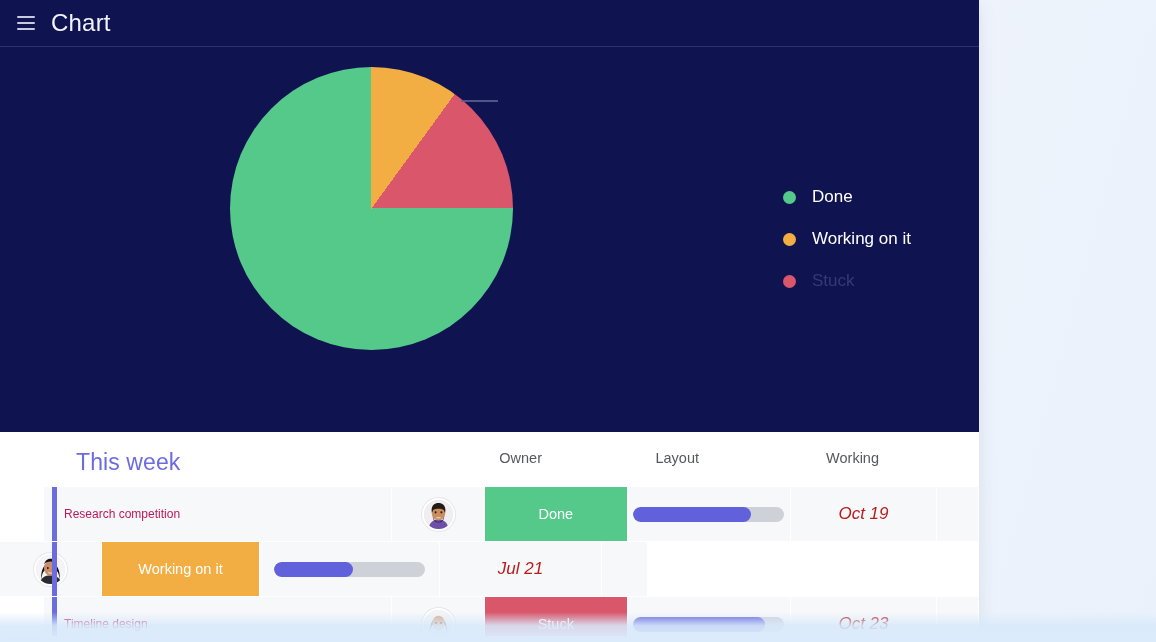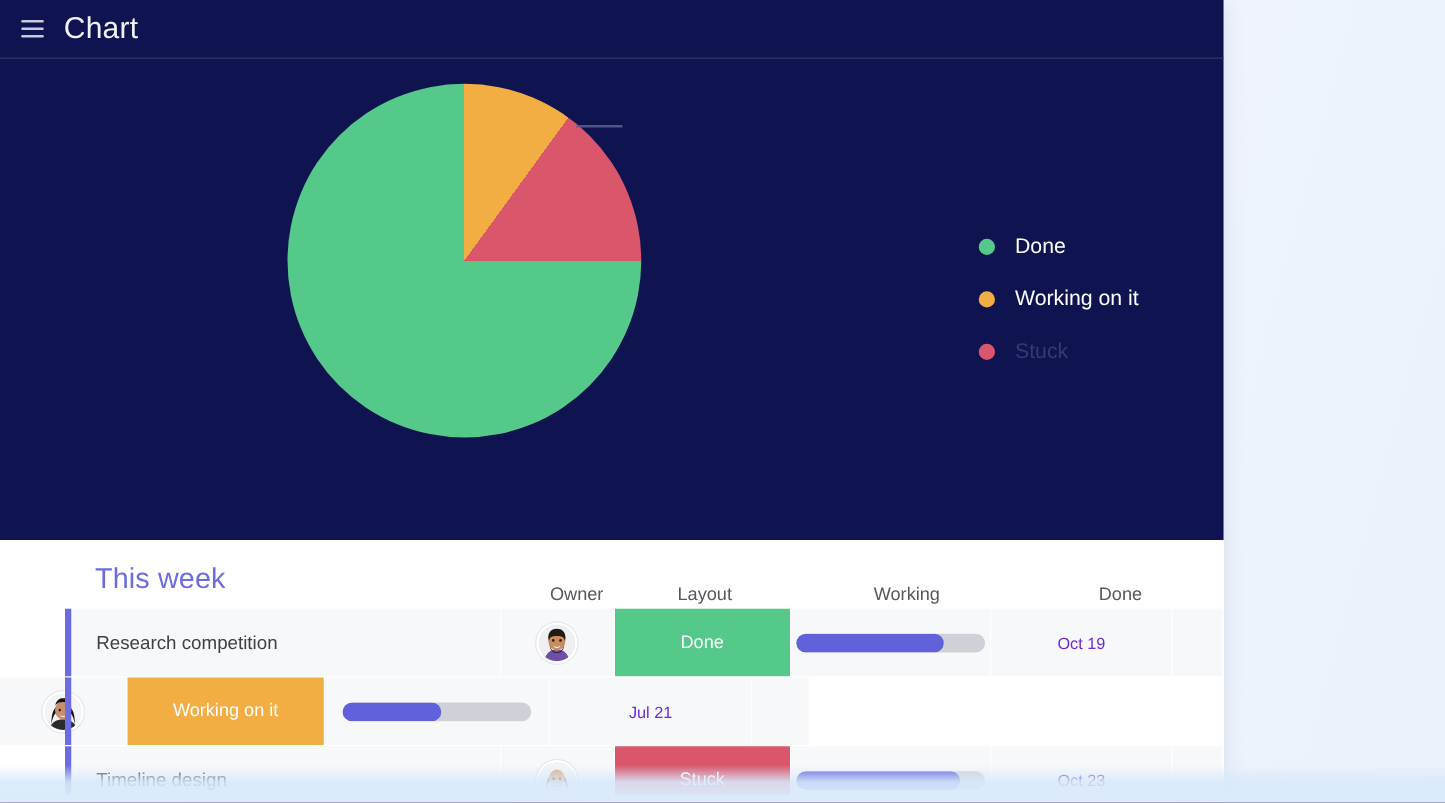--- a/index.html
+++ b/index.html
@@ -146,24 +146,24 @@
     left: 52px;
     top: 0;
     color: #6c6ce0;
     font-size: 23px;
     font-weight: 400;
     letter-spacing: 0.1px;
   }
 
   .col-head {
     position: absolute;
-    top: 19px;
+    top: 1px;
     color: #56585e;
     font-size: 14.5px;
-    text-align: left;
+    text-align: right;
   }
   .col-head.owner    { left: 440px; width: 102px; }
   .col-head.status   { left: 542px; width: 157px; }
   .col-head.timeline { left: 699px; width: 180px; }
   .col-head.date     { left: 879px; width: 162px; }
 
   #add-column {
     position: absolute;
     left: 1046px;
     top: 6px;
@@ -204,47 +204,48 @@
     background: #6c6ce0;
     z-index: 3;
   }
   .cell {
     background: #f7f8fa;
     border-right: 1px solid #ffffff;
     display: flex;
     align-items: center;
   }
   .cell.name {
-    margin-left: 57px;
+    margin-left: 44px;
     width: 383px;
     padding-left: 20px;
-    color: #404040;
-    font-size: 15px;
+    color: #be185d;
+    font-size: 12px;
   }
   .cell.owner {
     width: 102px;
     justify-content: center;
   }
   .cell.status {
     width: 157px;
     justify-content: center;
     color: #ffffff;
     font-size: 14.5px;
     border-right: none;
     margin-right: 1px;
   }
   .cell.timeline {
     width: 180px;
     justify-content: center;
   }
   .cell.date {
     width: 162px;
     justify-content: center;
-    color: #6d28d9;
-    font-size: 13px;
+    color: #b91c1c;
+    font-size: 17px;
+    font-style: italic;
   }
   .cell.tail { width: 46px; }
 
   
   .bar-track {
     width: 151px;
     height: 15px;
     border-radius: 8px;
     background: #cfd1d8;
     overflow: hidden;

